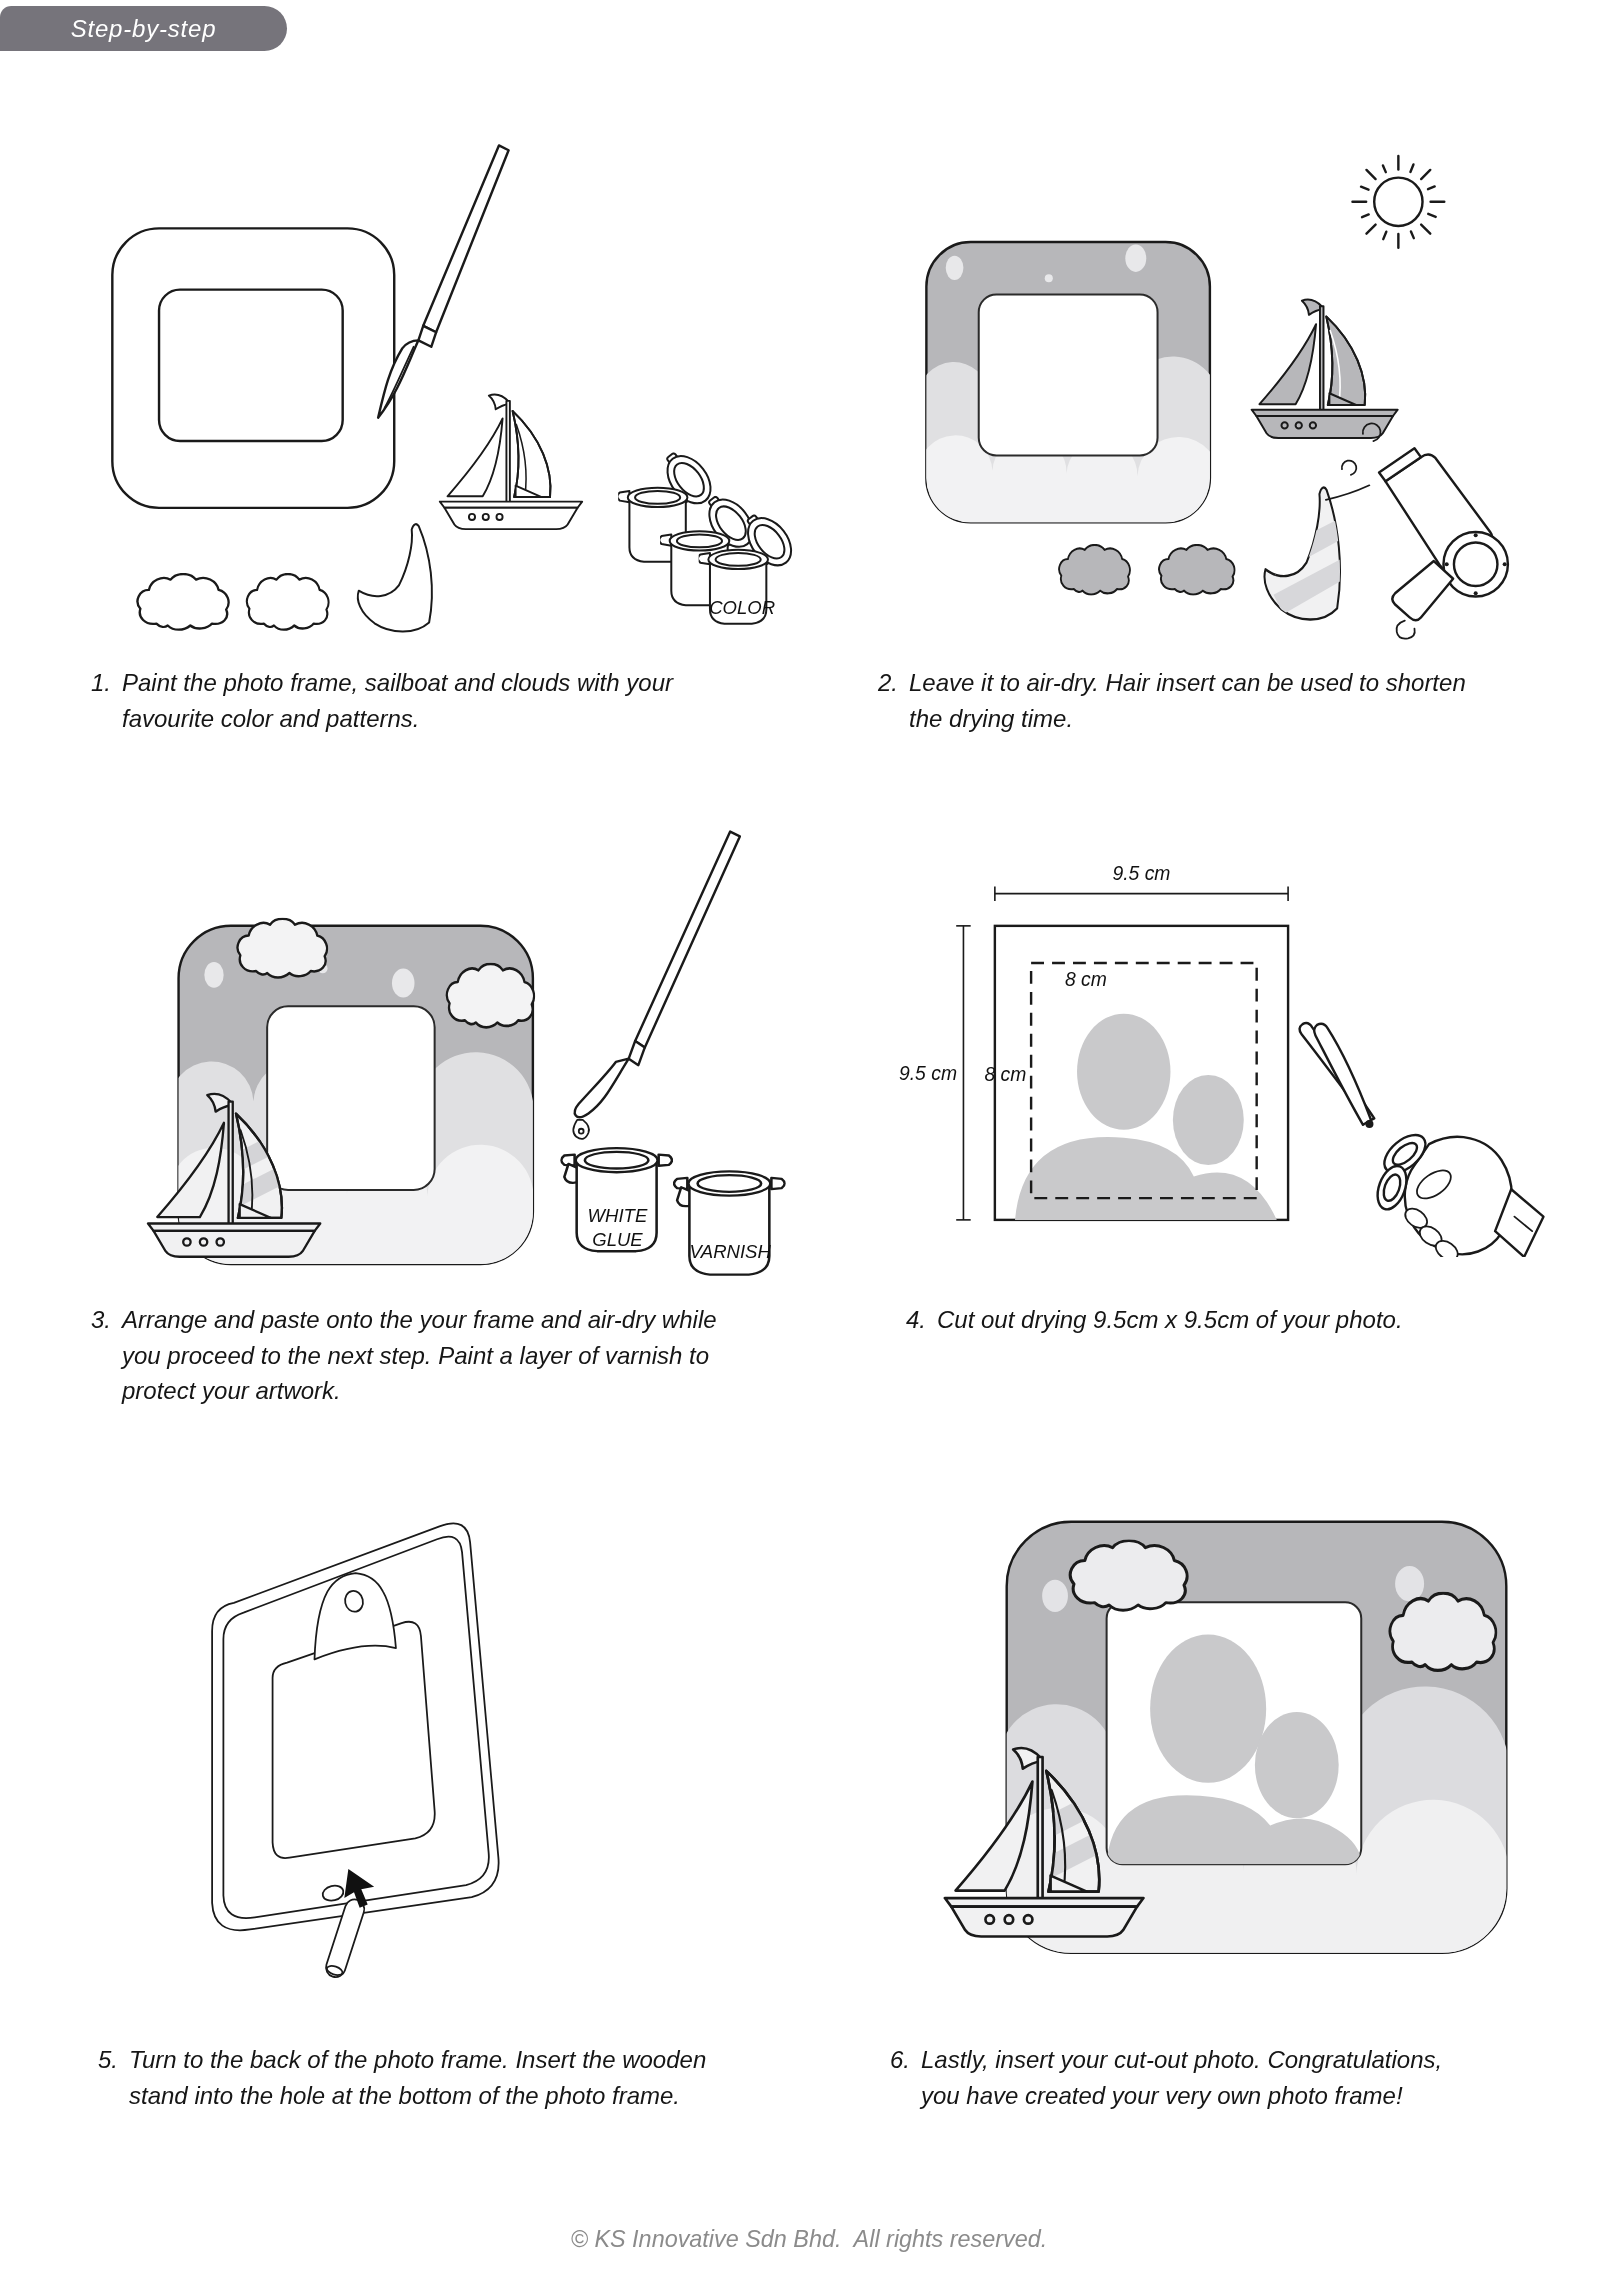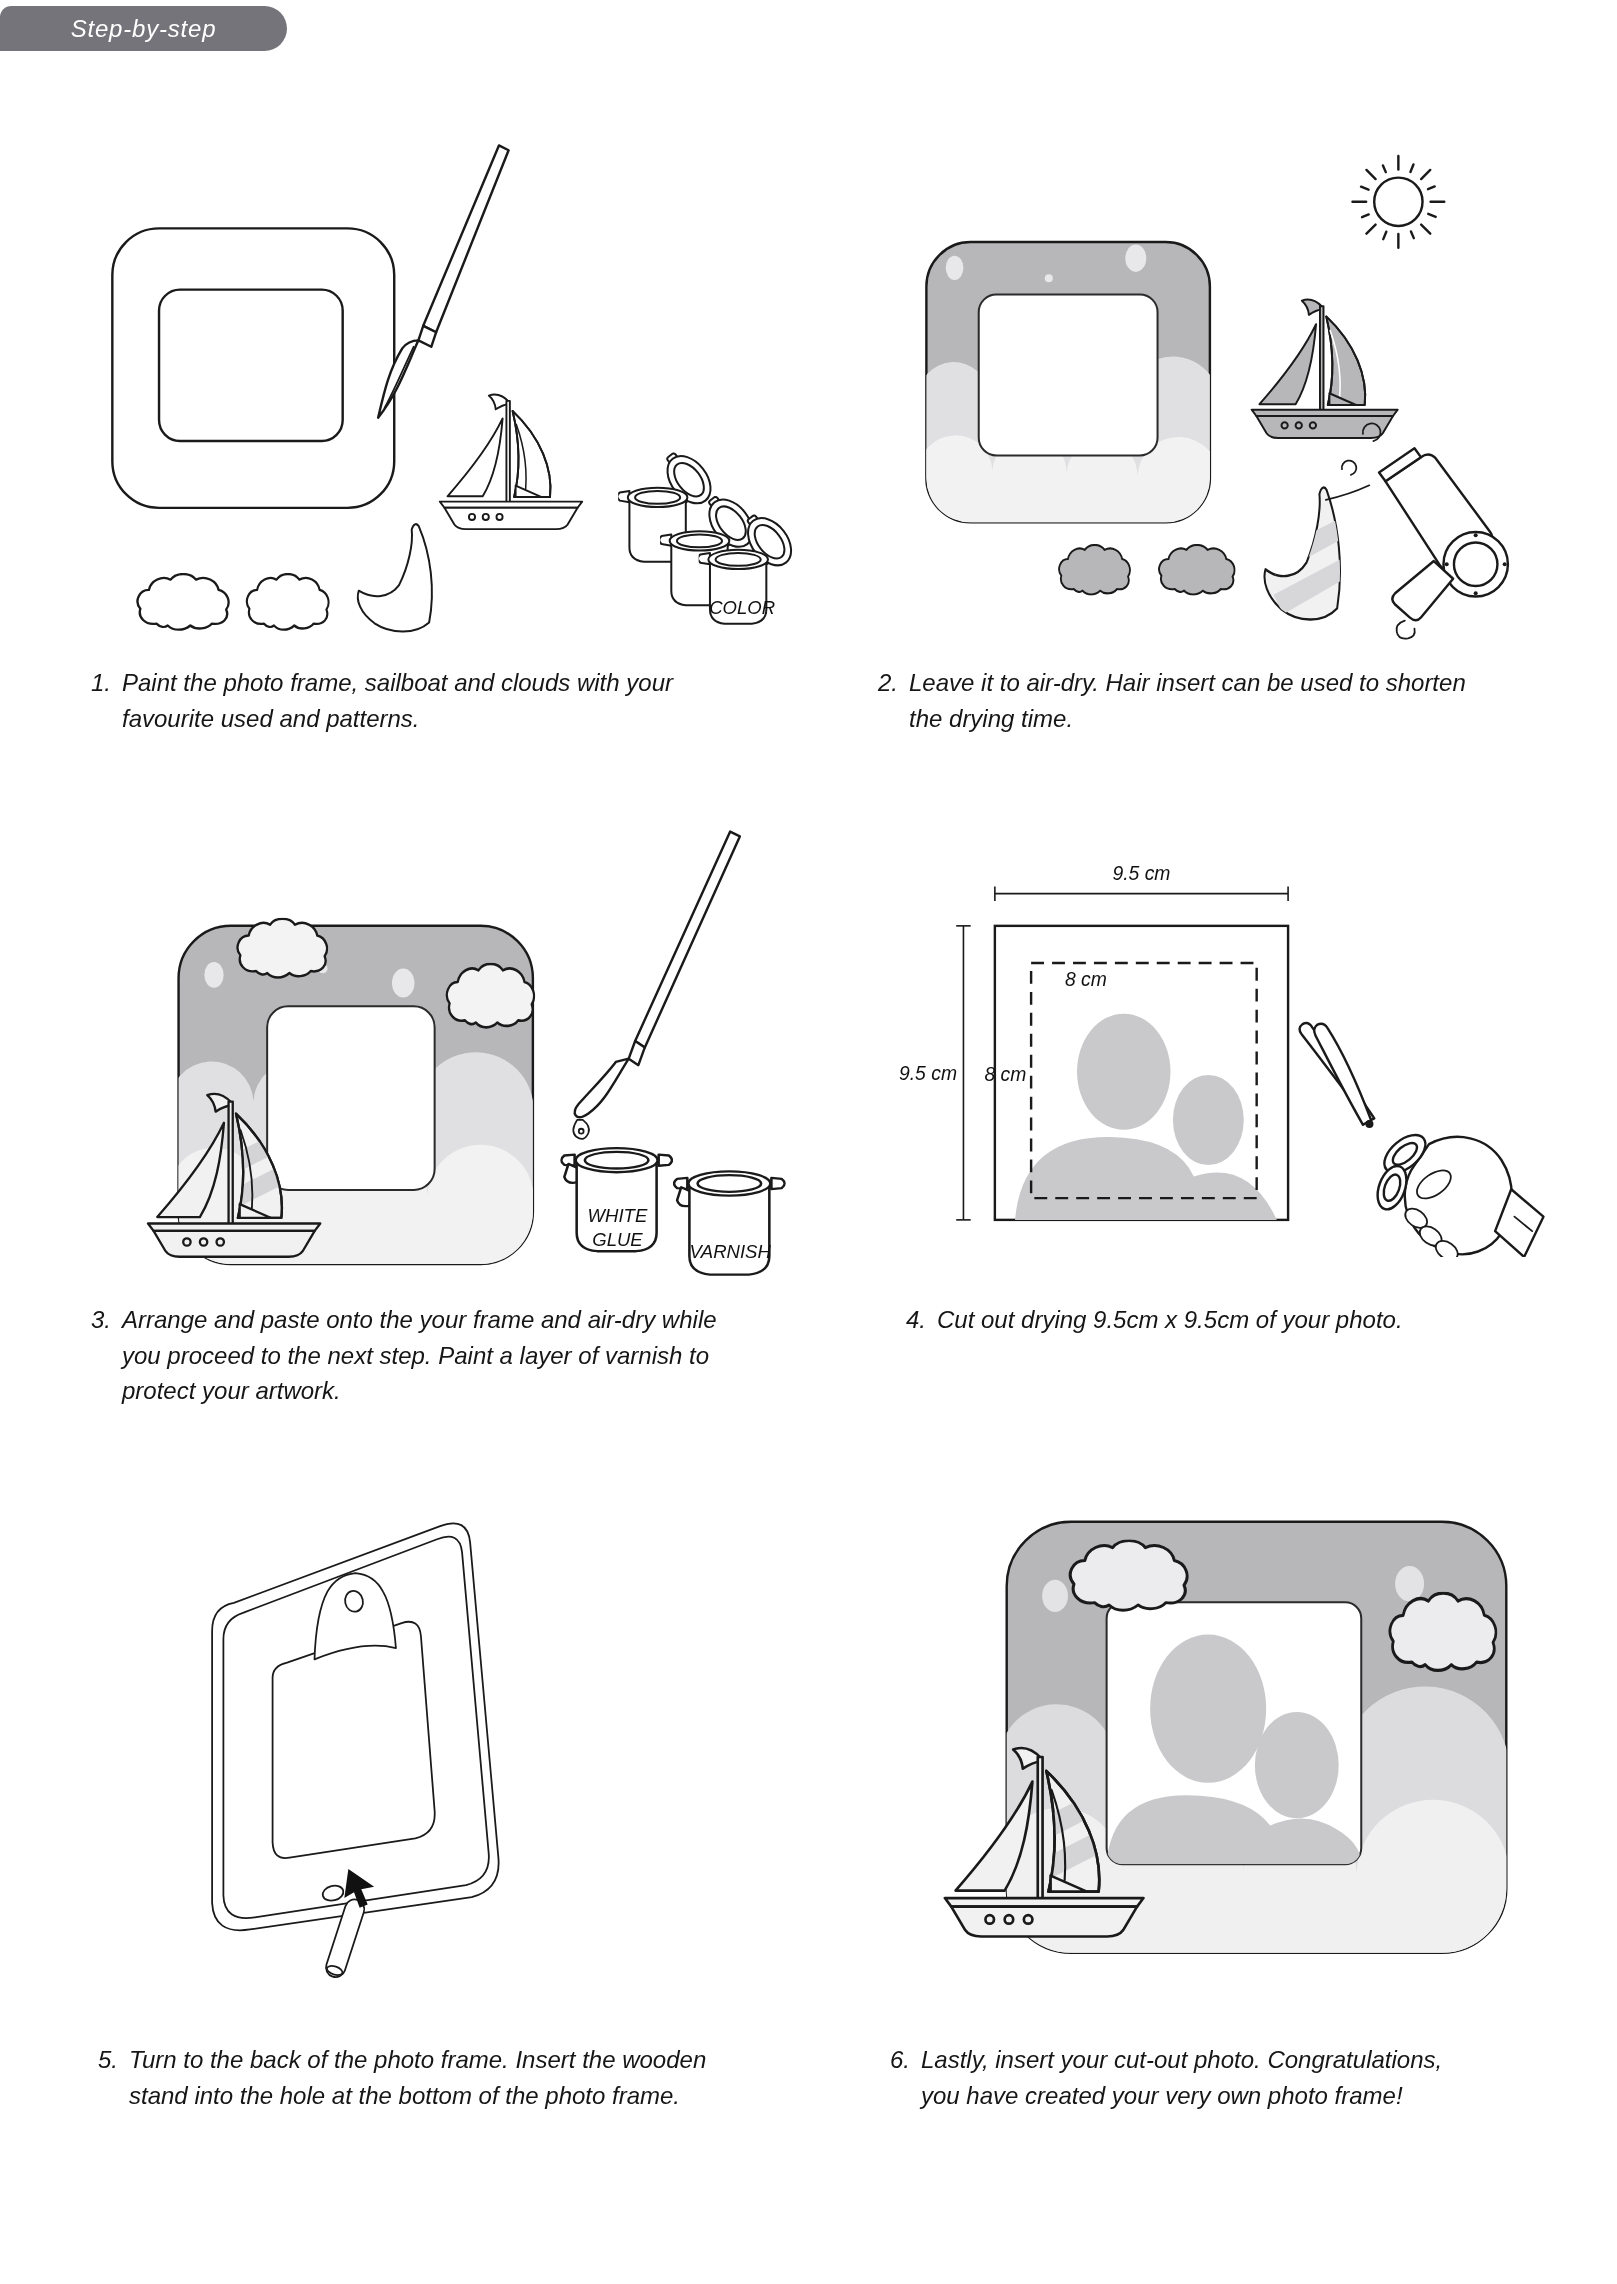--- a/index.html
+++ b/index.html
@@ -112,21 +112,21 @@
       <g>
         <use href="#potOpen" x="688" y="421" width="120" height="150"></use>
         <use href="#potOpen" x="740" y="475" width="120" height="150"></use>
         <use href="#potOpen" x="788" y="498" width="120" height="150"></use>
         <text class="potlab" x="842" y="622" text-anchor="middle">COLOR</text>
       </g>
     </svg>
     <div class="cap" style="left:91px;top:665px;width:677px">
       <span class="n">1.</span>
       <span class="t">Paint the photo frame, sailboat and clouds with your
-favourite used and patterns.</span>
+favourite color and patterns.</span>
     </div>
   </section>
 
   <section>
     <svg class="illus" style="left:870px;top:113px" width="741" height="532" viewBox="0 0 920 660">
       <g transform="translate(656,110)" stroke="#1a1a1a" stroke-width="3" fill="none" stroke-linecap="round">
         <circle r="30"></circle>
         <line transform="rotate(0)" x1="0" y1="-40" x2="0" y2="-57"></line>
         <line transform="rotate(22)" x1="0" y1="-40" x2="0" y2="-50"></line>
         <line transform="rotate(45)" x1="0" y1="-40" x2="0" y2="-56"></line>
@@ -335,14 +335,15 @@
       <use href="#cloud" x="593" y="115" width="136" height="100" style="--cloud:#ececee"></use>
       <use href="#boat" x="34" y="300" width="265" height="252" style="--sail:#f1f1f2;--hull:#f1f1f2;--stripe:#d4d4d7"></use>
     </svg>
     <div class="cap" style="left:890px;top:2042px;width:709px">
       <span class="n">6.</span>
       <span class="t">Lastly, insert your cut-out photo. Congratulations,
 you have created your very own photo frame!</span>
     </div>
   </section>
 
+  <div class="footer">© KS Innovative Sdn Bhd.  All rights reserved.</div>
 </div>
 
 
 </body></html>

